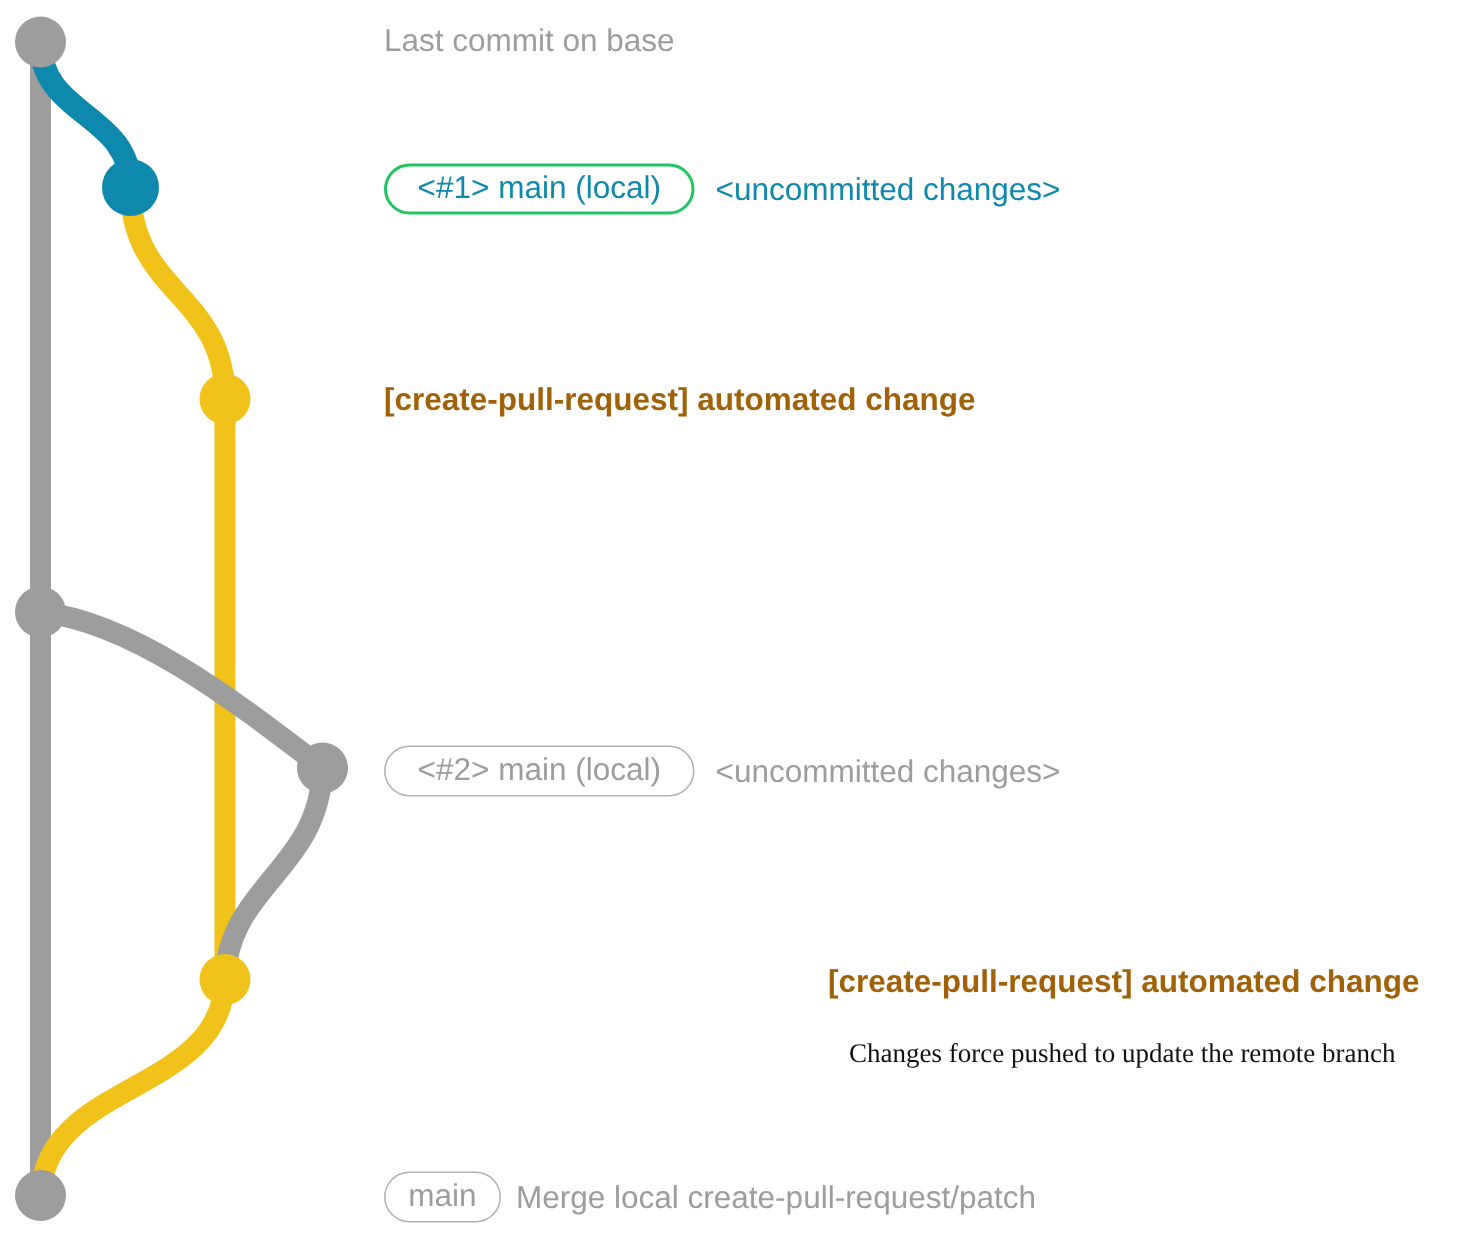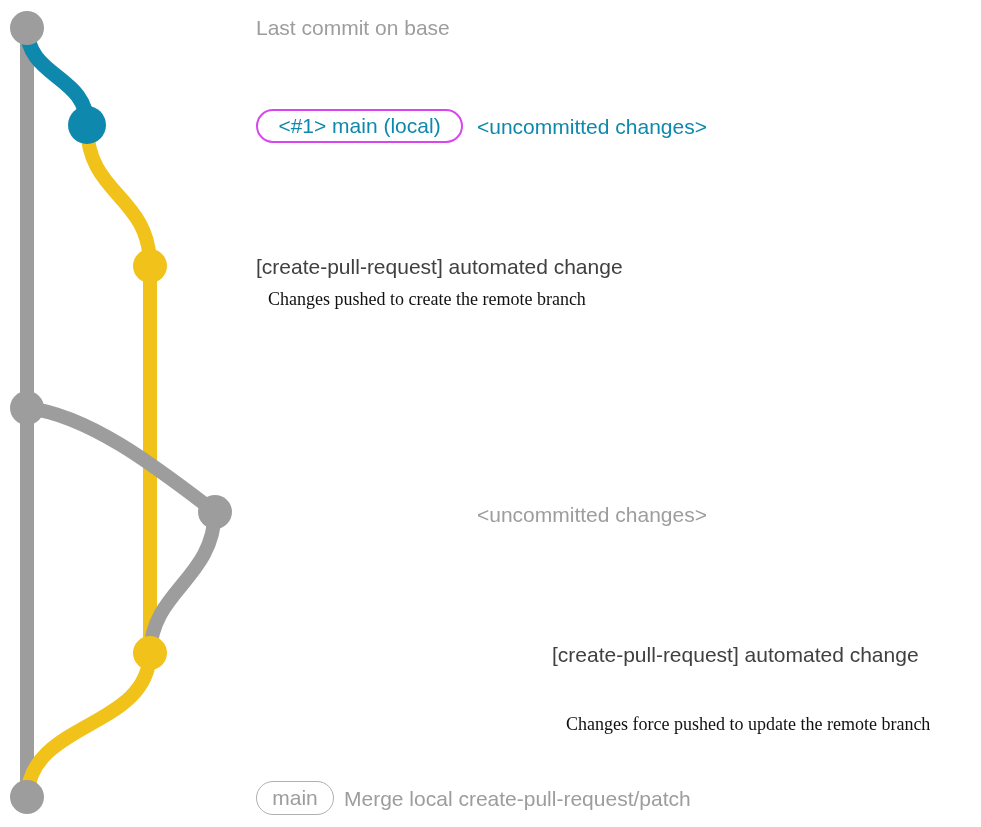--- a/index.html
+++ b/index.html
@@ -29,40 +29,40 @@
   
   .headline {
     position: absolute;
     white-space: nowrap;
     font-family: "Liberation Sans", sans-serif;
     font-size: 21px;
     letter-spacing: 0px;
   }
   .headline.gray  { color: #9d9d9d; }
   .headline.blue  { color: #0e88ad; }
-  .headline.yellow{ color: #404040; }
+  .headline.yellow{ color: #a16207; font-weight: bold; }
 
   .subtext {
     position: absolute;
     white-space: nowrap;
     font-family: "Liberation Serif", serif;
     font-size: 18px;
     color: #111111;
   }
 
   
   .pill {
     position: absolute;
     box-sizing: border-box;
     display: flex;
     align-items: center;
     justify-content: center;
     white-space: nowrap;
     border-radius: 999px;
-    border: 2px solid #d946ef;
+    border: 2px solid #22c55e;
     background: #ffffff;
     font-family: "Liberation Sans", sans-serif;
     font-size: 21px;
     color: #0e88ad;
     padding: 0 13px;
     height: 34px;
   }
   .pill.gray {
     border-color: #b0b0b0;
     border-width: 1.5px;
@@ -104,24 +104,24 @@
     <circle cx="150" cy="653" r="17" fill="#f0c21a"></circle>
     <circle cx="27" cy="797" r="17" fill="#9d9d9d"></circle>
   </svg>
 
   <div class="headline gray" style="left:256px; top:16px;">Last commit on base</div>
 
   <div class="pill" style="left:256px; top:109px; width:207px;">&lt;#1&gt; main (local)</div>
   <div class="headline blue" style="left:477px; top:115px;">&lt;uncommitted changes&gt;</div>
 
   <div class="headline yellow" style="left:256px; top:255px;">[create-pull-request] automated change</div>
-  <div class="subtext" style="left:268px; top:289px;">Changes pushed to create the remote branch</div>
 
 
+  <div class="pill gray" style="left:256px; top:497px; width:207px;">&lt;#2&gt; main (local)</div>
   <div class="headline gray" style="left:477px; top:503px;">&lt;uncommitted changes&gt;</div>
 
   <div class="headline yellow" style="left:552px; top:643px;">[create-pull-request] automated change</div>
-  <div class="subtext" style="left:566px; top:714px;">Changes force pushed to update the remote branch</div>
+  <div class="subtext" style="left:566px; top:692px;">Changes force pushed to update the remote branch</div>
 
   <div class="pill gray" style="left:256px; top:781px; width:78px;">main</div>
   <div class="headline gray" style="left:344px; top:787px;">Merge local create-pull-request/patch</div>
 
 </div>
 
 </body></html>

